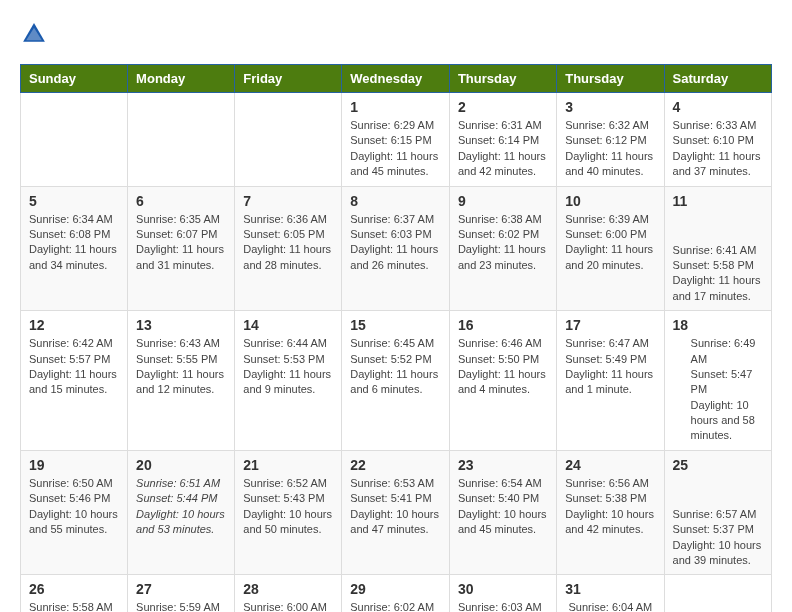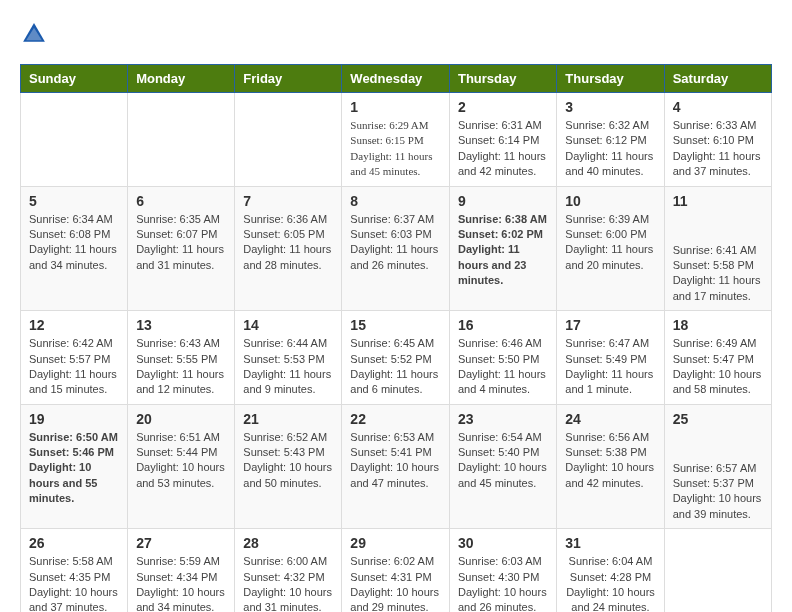--- a/index.html
+++ b/index.html
@@ -126,21 +126,21 @@
         <th>Saturday</th>
       </tr>
   </thead>
   <tbody id="calendar-body">
   <tr>
         <td class="empty-cell"></td>
         <td class="empty-cell"></td>
         <td class="empty-cell"></td>
         <td>
           <span class="day-num">1</span>
-          <div class="day-info" style="white-space: pre-line; font-family: Liberation Serif, serif;">Sunrise: 6:29 AM
+          <div class="day-info" style="white-space: pre-line;">Sunrise: 6:29 AM
 Sunset: 6:15 PM
 Daylight: 11 hours and 45 minutes.</div>
         </td>
         <td>
           <span class="day-num">2</span>
           <div class="day-info" style="white-space: pre-line;">Sunrise: 6:31 AM
 Sunset: 6:14 PM
 Daylight: 11 hours and 42 minutes.</div>
         </td>
         <td>
@@ -176,21 +176,21 @@
 Daylight: 11 hours and 28 minutes.</div>
         </td>
         <td>
           <span class="day-num">8</span>
           <div class="day-info" style="white-space: pre-line;">Sunrise: 6:37 AM
 Sunset: 6:03 PM
 Daylight: 11 hours and 26 minutes.</div>
         </td>
         <td>
           <span class="day-num">9</span>
-          <div class="day-info" style="white-space: pre-line; font-weight: bold;">Sunrise: 6:38 AM
+          <div class="day-info" style="white-space: pre-line;">Sunrise: 6:38 AM
 Sunset: 6:02 PM
 Daylight: 11 hours and 23 minutes.</div>
         </td>
         <td>
           <span class="day-num">10</span>
           <div class="day-info" style="white-space: pre-line;">Sunrise: 6:39 AM
 Sunset: 6:00 PM
 Daylight: 11 hours and 20 minutes.</div>
         </td>
         <td>
@@ -232,35 +232,35 @@
 Daylight: 11 hours and 4 minutes.</div>
         </td>
         <td>
           <span class="day-num">17</span>
           <div class="day-info" style="white-space: pre-line;">Sunrise: 6:47 AM
 Sunset: 5:49 PM
 Daylight: 11 hours and 1 minute.</div>
         </td>
         <td>
           <span class="day-num">18</span>
-          <div class="day-info" style="white-space: pre-line;">Sunrise: 6:49 AM
+          <div class="day-info" style="white-space: pre-line; margin-left: 18px;">Sunrise: 6:49 AM
 Sunset: 5:47 PM
 Daylight: 10 hours and 58 minutes.</div>
         </td>
       </tr>
       <tr>
         <td>
           <span class="day-num">19</span>
-          <div class="day-info" style="white-space: pre-line; font-weight: bold;">Sunrise: 6:50 AM
+          <div class="day-info" style="white-space: pre-line;">Sunrise: 6:50 AM
 Sunset: 5:46 PM
 Daylight: 10 hours and 55 minutes.</div>
         </td>
         <td>
           <span class="day-num">20</span>
-          <div class="day-info" style="white-space: pre-line;">Sunrise: 6:51 AM
+          <div class="day-info" style="white-space: pre-line; font-style: italic;">Sunrise: 6:51 AM
 Sunset: 5:44 PM
 Daylight: 10 hours and 53 minutes.</div>
         </td>
         <td>
           <span class="day-num">21</span>
           <div class="day-info" style="white-space: pre-line;">Sunrise: 6:52 AM
 Sunset: 5:43 PM
 Daylight: 10 hours and 50 minutes.</div>
         </td>
         <td>

